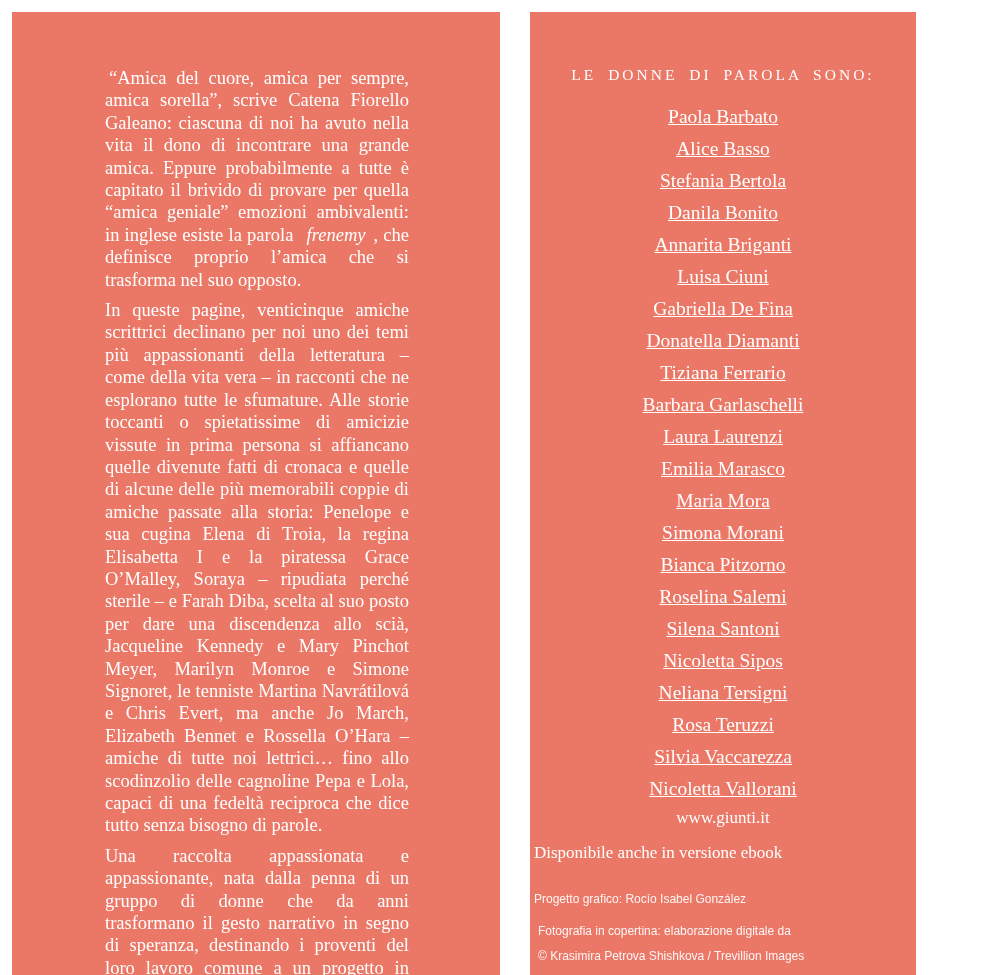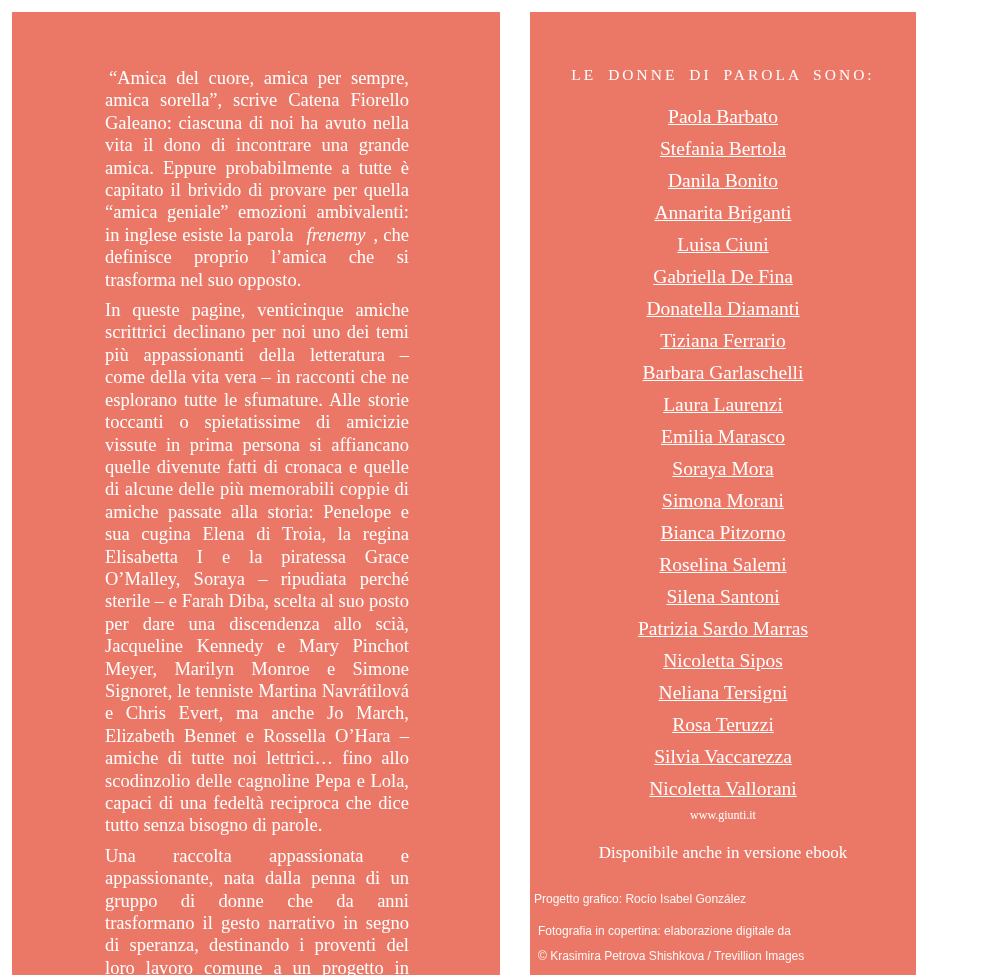--- a/index.html
+++ b/index.html
@@ -54,26 +54,25 @@
     list-style: none;
     text-align: center;
     font-size: 19.5px;
     line-height: 24px;
     text-decoration: underline;
   }
   .website {
     position: absolute;
     top: 792px; left: 0; right: 0;
     text-align: center;
-    font-size: 12px;
+    font-size: 17px;
   }
   .ebook-note {
     position: absolute;
     top: 827px; left: 0; right: 0;
-    text-align: center;
     font-size: 17px;
   }
   .credit {
     position: absolute;
     left: 0; right: 0;
     font-family: "Liberation Sans", sans-serif;
     font-size: 12px;
     line-height: 16.5px;
     color: rgba(255,255,255,0.93);
   }
@@ -93,36 +92,36 @@
       <p class="proceeds-note">I proventi di questo libro sono interamente devoluti alla Casa delle Bambine di Busajo Onlus, in Etiopia. www.busajo.org</p>
     </div>
   </section>
 
   <div class="gutter"></div>
 
   <section class="panel panel-right">
     <h2 class="authors-heading">LE DONNE DI PAROLA SONO:</h2>
     <ul class="authors-list">
         <li>Paola Barbato</li>
+        <li>Alice Basso</li>
         <li>Stefania Bertola</li>
         <li>Danila Bonito</li>
         <li>Annarita Briganti</li>
         <li>Luisa Ciuni</li>
         <li>Gabriella De Fina</li>
         <li>Donatella Diamanti</li>
         <li>Tiziana Ferrario</li>
         <li>Barbara Garlaschelli</li>
         <li>Laura Laurenzi</li>
         <li>Emilia Marasco</li>
-        <li>Soraya Mora</li>
+        <li>Maria Mora</li>
         <li>Simona Morani</li>
         <li>Bianca Pitzorno</li>
         <li>Roselina Salemi</li>
         <li>Silena Santoni</li>
-        <li>Patrizia Sardo Marras</li>
         <li>Nicoletta Sipos</li>
         <li>Neliana Tersigni</li>
         <li>Rosa Teruzzi</li>
         <li>Silvia Vaccarezza</li>
         <li>Nicoletta Vallorani</li>
       </ul>
     <div class="website">www.giunti.it</div>
     <div class="ebook-note">Disponibile anche in versione ebook</div>
     <div class="credit credit-design">Progetto grafico: Rocío Isabel González</div>
     <div class="credit credit-photo">

